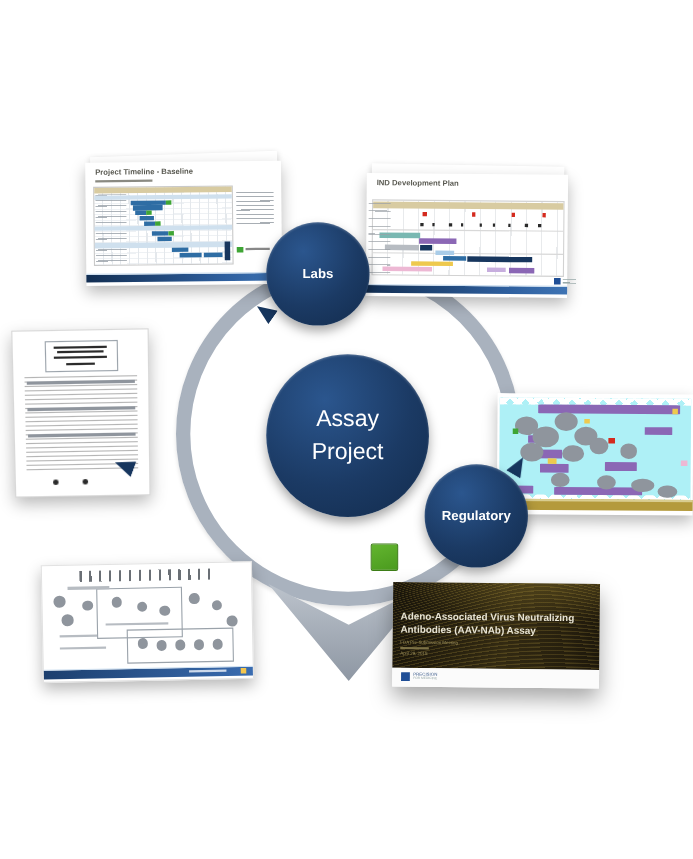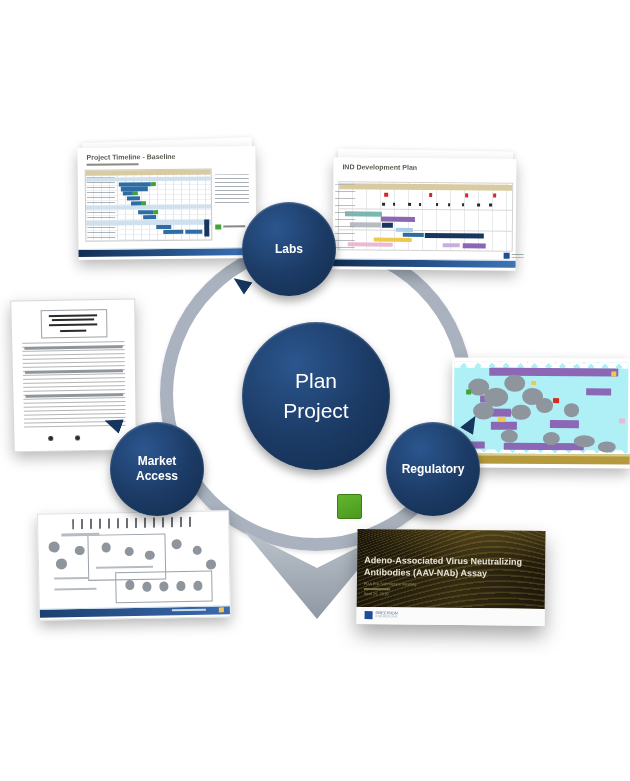--- a/index.html
+++ b/index.html
@@ -293,25 +293,21 @@
     </div>
   </section>
 
   <div class="wedge labs"></div>
   <div class="wedge ma"></div>
   <div class="wedge reg"></div>
 
   <div class="node small labs">
     <span>Labs</span>
   </div>
-  <div class="node small ma">
-    <span>Market</span>
-    <span>Access</span>
-  </div>
   <div class="node small reg">
     <span>Regulatory</span>
   </div>
   <div class="node center">
-    <span>Plan</span>
+    <span>Assay</span>
     <span>Project</span>
   </div>
 
 </div>
 
 </body></html>

